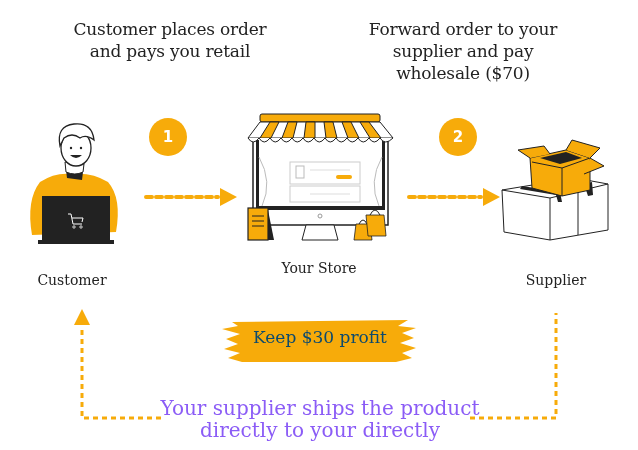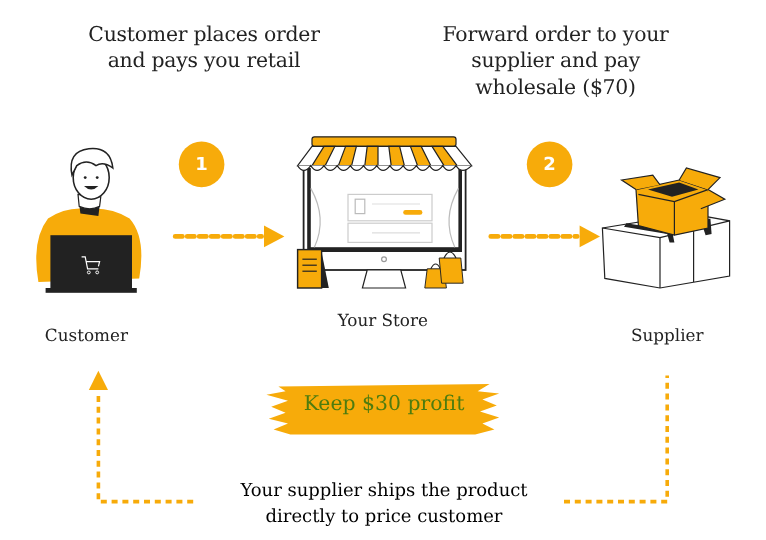--- a/index.html
+++ b/index.html
@@ -4,22 +4,22 @@
 <style>
   html, body { margin:0; padding:0; background:#ffffff; }
   body { width:638px; height:450px; position:relative; overflow:hidden;
          font-family:"DejaVu Serif", serif; color:#222; }
   .caption { position:absolute; text-align:center; font-size:17px; line-height:22px; color:#222; letter-spacing:-0.2px; }
   .label { position:absolute; text-align:center; font-size:14px; color:#222; }
   .badge { position:absolute; width:38px; height:38px; border-radius:50%; background:#f7ab0a;
            color:#fff; font-family:"DejaVu Sans", sans-serif; font-weight:bold; font-size:15px;
            display:flex; align-items:center; justify-content:center; }
   svg { position:absolute; overflow:visible; }
-  .profit-text { position:absolute; left:225px; top:327px; width:190px; text-align:center; font-size:17px; color:#4d7c0f; }
-  .bottom-text { position:absolute; left:150px; top:397px; width:340px; text-align:center; font-size:15px; line-height:22px; color:#000000; }
+  .profit-text { position:absolute; left:225px; top:327px; width:190px; text-align:center; font-size:17px; color:#0c4a6e; }
+  .bottom-text { position:absolute; left:150px; top:397px; width:340px; text-align:center; font-size:20px; line-height:22px; color:#8b5cf6; }
 </style>
 </head>
 <body>
 
 <div class="caption" style="left:55px; top:18px; width:230px;">
   <div>Customer places order</div>
   <div>and pays you retail</div>
 </div>
 <div class="caption" style="left:348px; top:18px; width:230px;">
   <div>Forward order to your</div>
@@ -136,14 +136,14 @@
 <div class="label" style="left:259px; top:260px; width:120px;">Your Store</div>
 <div class="label" style="left:496px; top:272px; width:120px;">Supplier</div>
 
 <svg style="left:220px; top:318px;" width="200" height="46" viewBox="0 0 200 46">
   <path d="M12 4 L188 2 L178 8 L196 10 L182 15 L194 20 L180 25 L196 30 L182 35 L192 40 L176 44 L22 44 L8 40 L20 35 L4 31 L18 26 L6 21 L20 16 L2 11 L18 8 Z" fill="#f7ab0a"></path>
 </svg>
 <div class="profit-text">Keep $30 profit</div>
 
 <div class="bottom-text">
   <div>Your supplier ships the product</div>
-  <div>directly to price customer</div>
+  <div>directly to your directly</div>
 </div>
 
 </body></html>

